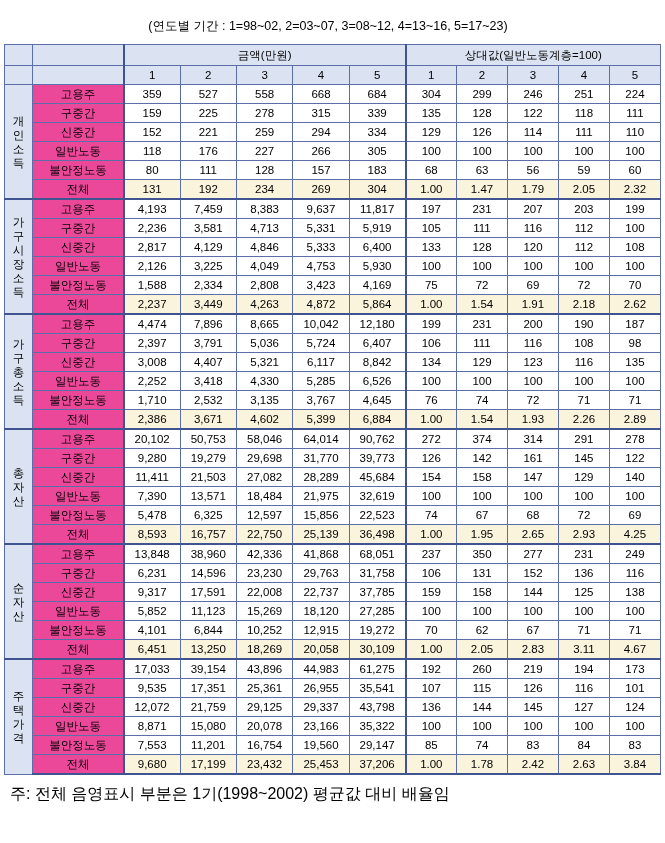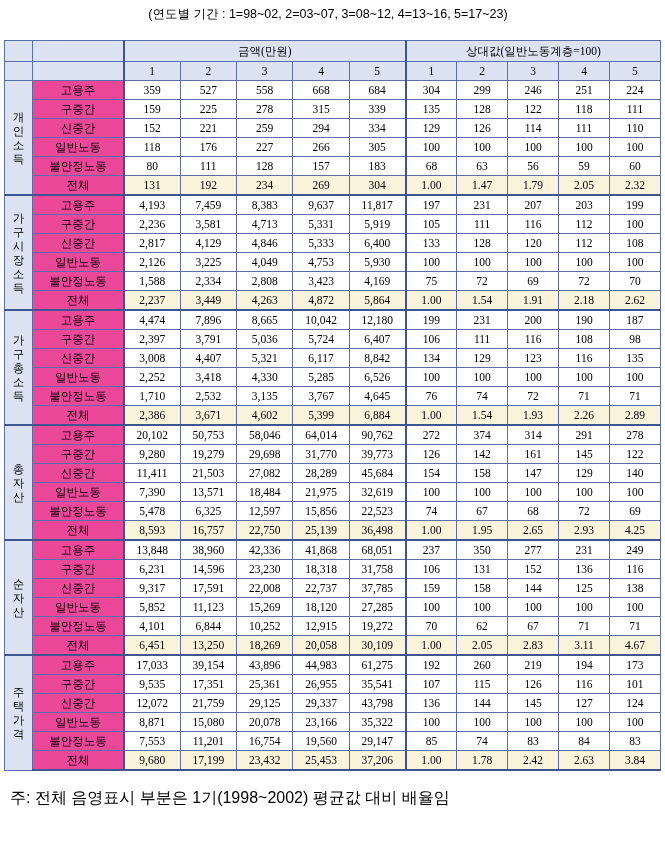--- a/index.html
+++ b/index.html
@@ -10,34 +10,33 @@
   body {
     width: 665px;
     height: 843px;
     font-family: "Liberation Sans", sans-serif;
     color: #000000;
     overflow: hidden;
   }
   .page {
     width: 656px;
     box-sizing: border-box;
-    padding: 0 4px;
+    padding: 12px 4px;
   }
   .caption-top {
     text-align: center;
     font-size: 12.5px;
     padding: 6px 0 5px 0;
     letter-spacing: 0px;
   }
   table.main {
     border-collapse: collapse;
     width: 657px;
-    margin: 12px auto;
+    margin: 4px auto;
     table-layout: fixed;
-    font-family: Liberation Serif, serif;
   }
   table.main td, table.main th {
     border: 1px solid #5b6ea8;
     font-size: 11.5px;
     font-weight: normal;
     padding: 0;
     height: 18px;
     text-align: center;
     vertical-align: middle;
     white-space: nowrap;
@@ -502,21 +501,21 @@
           <td class="rel">350</td>
           <td class="rel">277</td>
           <td class="rel">231</td>
           <td class="rel">249</td>
         </tr>
         <tr>
           <td class="rowname thickright">구중간</td>
           <td class="num">6,231</td>
           <td class="num">14,596</td>
           <td class="num">23,230</td>
-          <td class="num">18,318</td>
+          <td class="num">29,763</td>
           <td class="num thickright">31,758</td>
           <td class="rel">106</td>
           <td class="rel">131</td>
           <td class="rel">152</td>
           <td class="rel">136</td>
           <td class="rel">116</td>
         </tr>
         <tr>
           <td class="rowname thickright">신중간</td>
           <td class="num">9,317</td>

